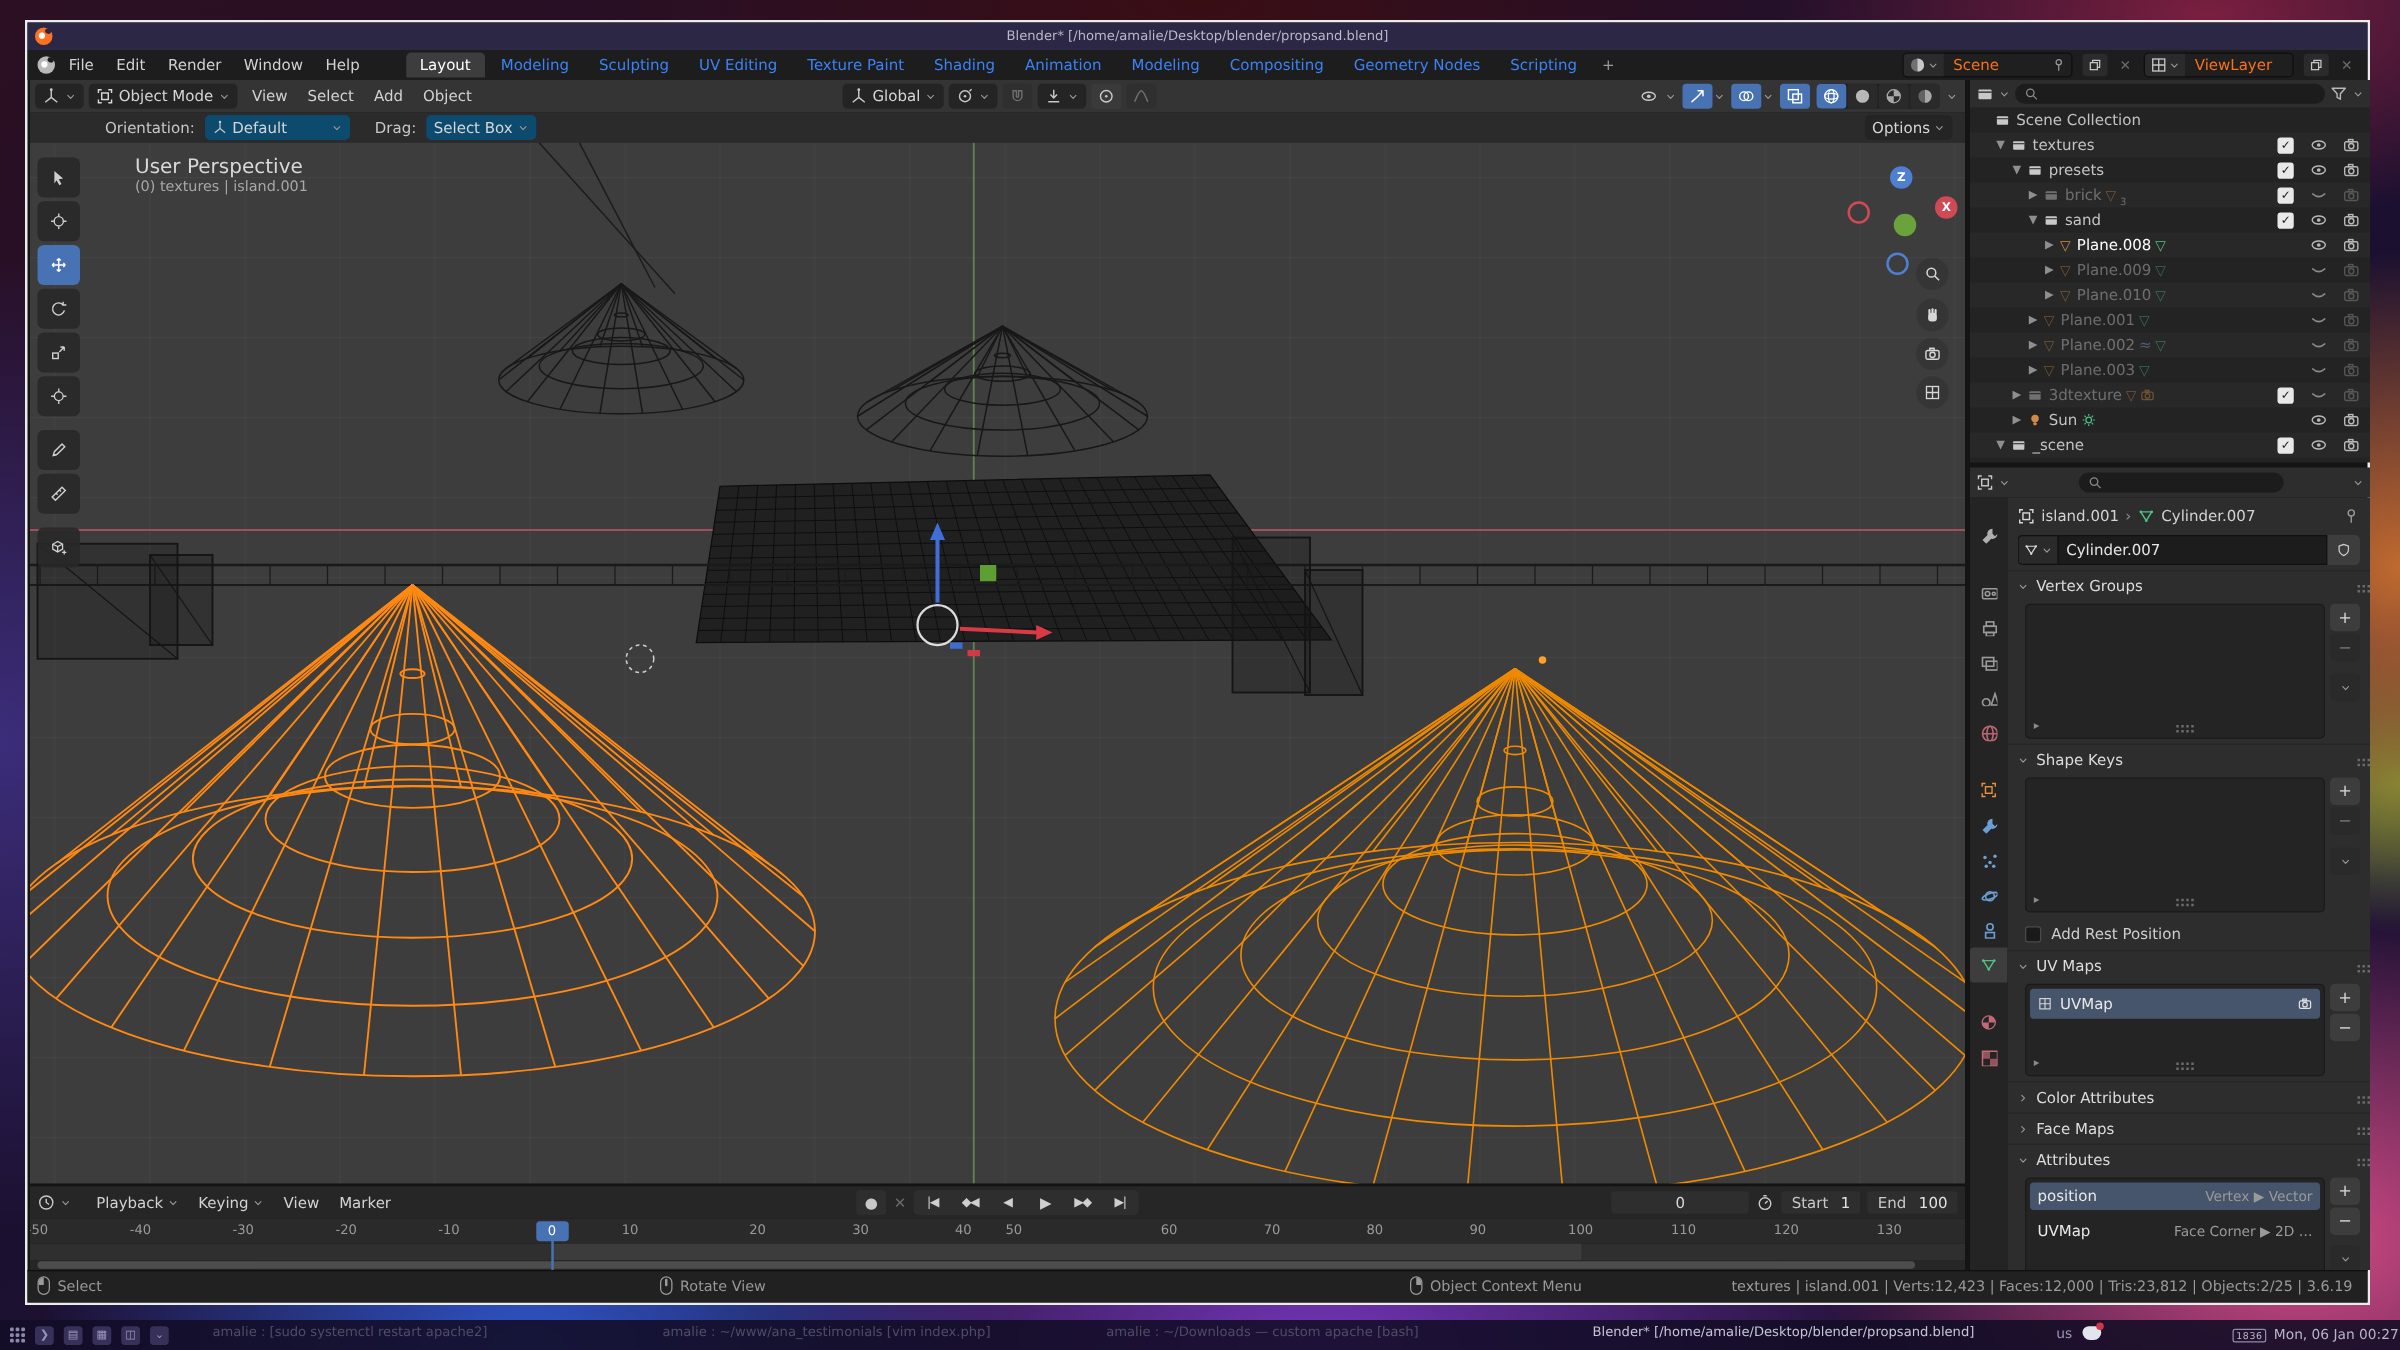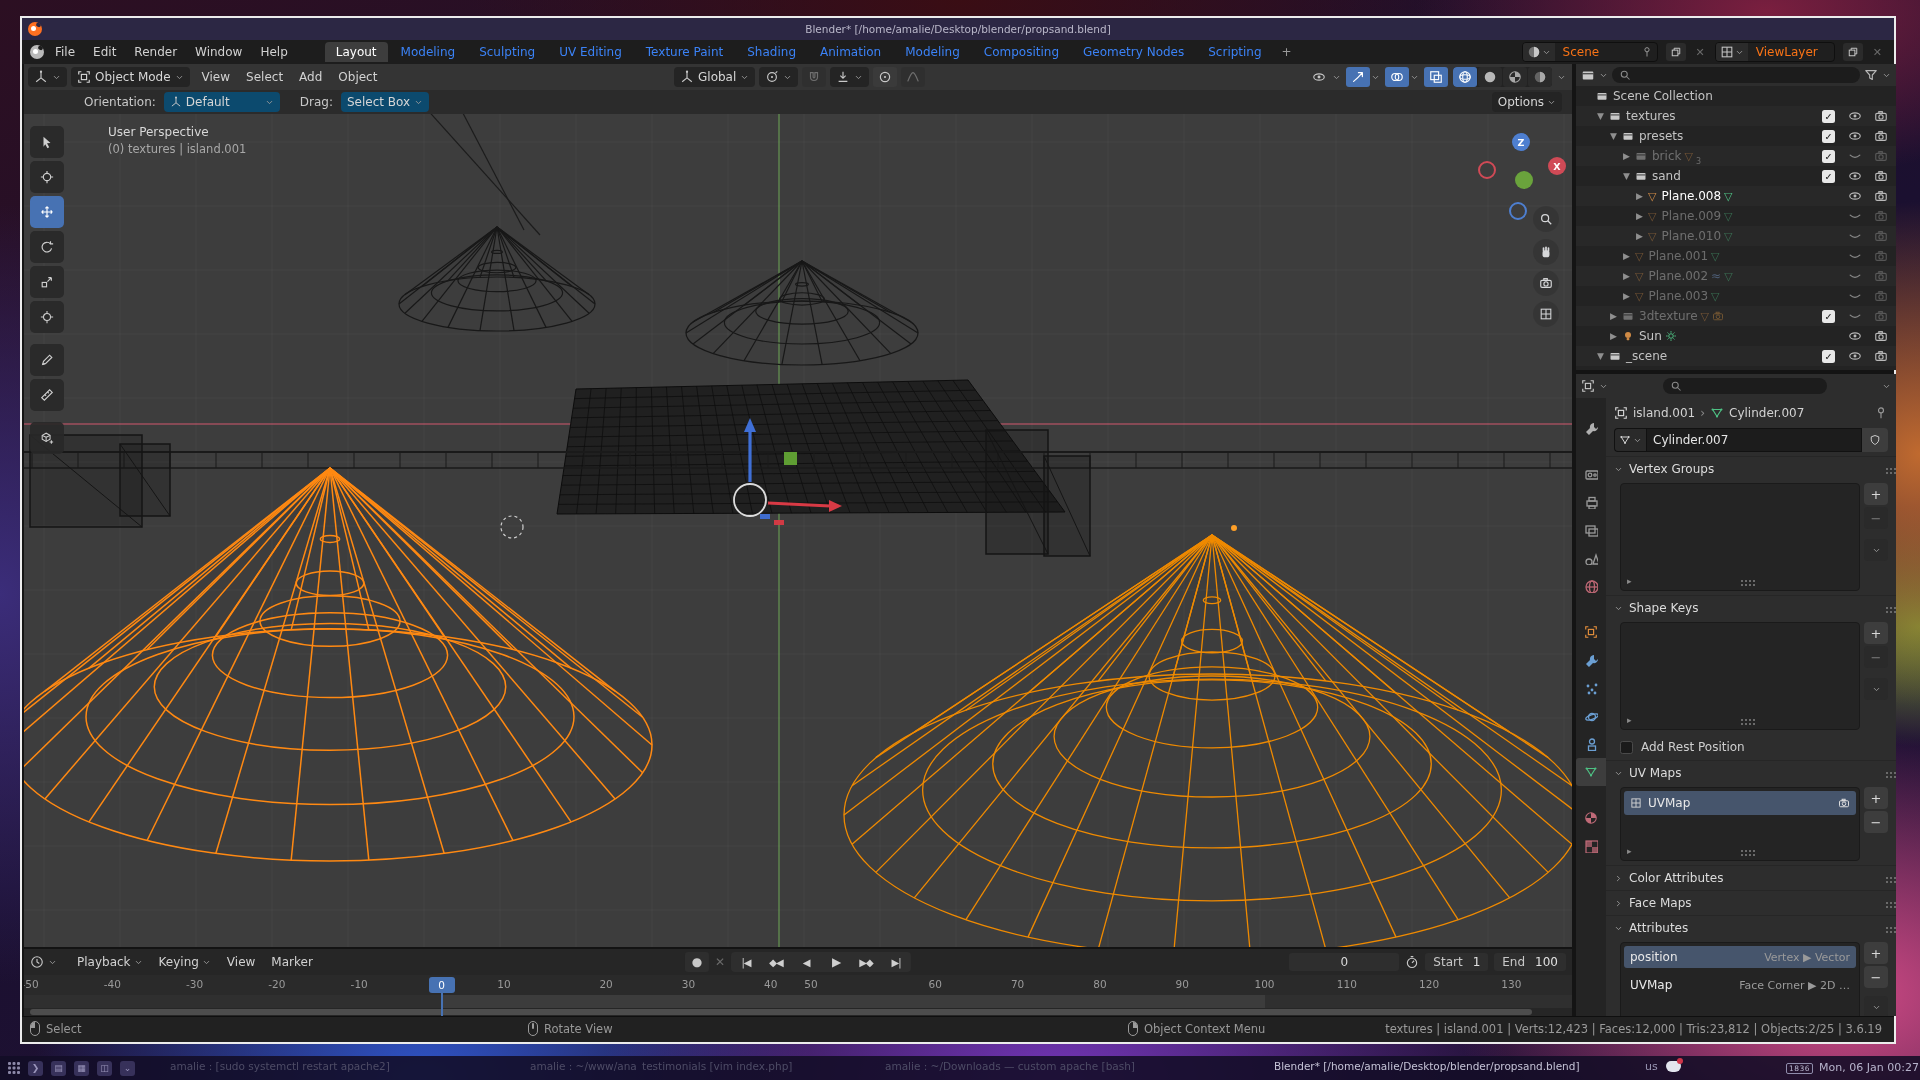--- a/index.html
+++ b/index.html
@@ -49,21 +49,21 @@
   .flatmenu{padding:3px 8px;color:#d2d2d2}
   #vp-center{position:absolute;left:650px;display:flex;align-items:center;gap:4px}
   #vp-right{margin-left:auto;display:flex;align-items:center;gap:5px;margin-right:6px}
   .tgl{display:flex;align-items:center;justify-content:center;width:24px;height:20px;background:#2a2a2a;color:#c8c8c8;border-radius:3px}
   .tgl.on{background:#4772b3;color:#fff}
   .tglgrp{display:flex;gap:1px;background:#222;border-radius:4px;overflow:hidden}
   .dim{opacity:.4}
   
   #vp-canvas{left:24px;top:114px;width:1548px;height:833px;background:#3d3d3d;overflow:hidden}
   #overlay-text{left:84px;top:10px;line-height:17px}
-  #overlay-text .l1{color:#d8d8d8;font-size:12px}
+  #overlay-text .l1{color:#d8d8d8;font-size:16px}
   #overlay-text .l2{color:#a8a8a8;font-size:11.5px}
   #toolbar{left:6px;top:12px;display:flex;flex-direction:column;gap:3px}
   .tool{width:34px;height:32px;background:rgba(40,40,40,.92);border-radius:5px;display:flex;align-items:center;justify-content:center;color:#cfcfcf}
   .tool.active{background:#4772b3;color:#fff}
   .tool.gap{margin-top:8px}
   #nav-gizmo{left:1457px;top:22px;width:80px;height:80px}
   .gball{position:absolute;width:18px;height:18px;border-radius:50%;font-size:9.5px;font-weight:bold;display:flex;align-items:center;justify-content:center;color:#fff;box-sizing:border-box}
   .vp-side{width:26px;height:26px;border-radius:50%;background:rgba(30,30,30,.25);display:flex;align-items:center;justify-content:center;color:#d6d7d9}
   
   #outliner{left:1576px;top:64px;width:320px;height:306px;background:#232323;overflow:hidden}

